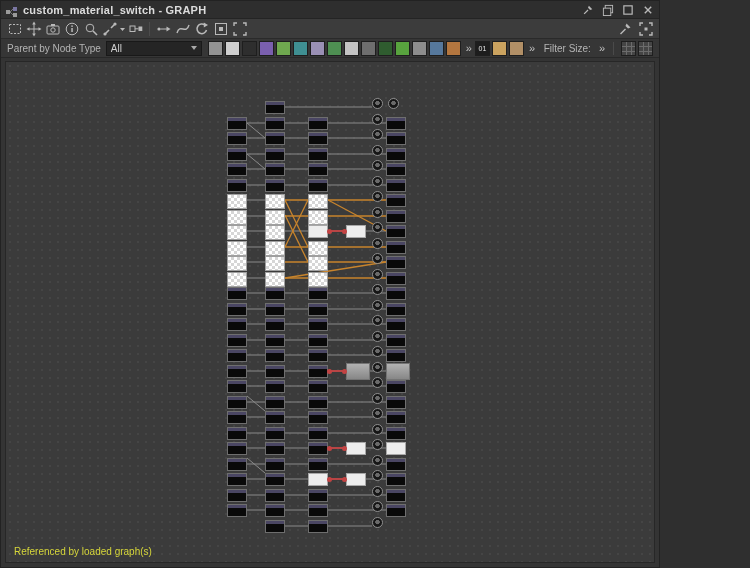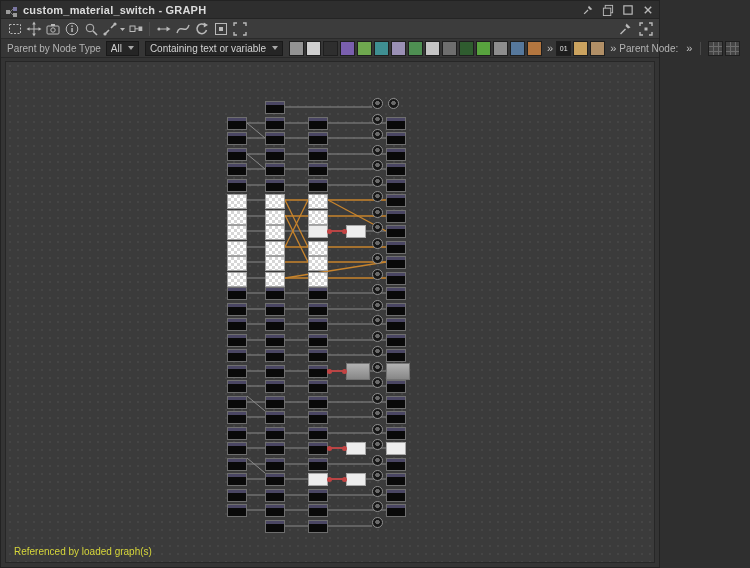--- a/index.html
+++ b/index.html
@@ -214,24 +214,20 @@
       </span>
     </div>
   </div>
 
   <div class="filterbar">
     <span class="flabel">Parent by Node Type</span>
     <span class="dropdown dd-nodetype">
       <span class="dd-text">All</span>
       <span class="dd-caret"></span>
     </span>
-    <span class="dropdown dd-textvar">
-      <span class="dd-text">Containing text or variable</span>
-      <span class="dd-caret"></span>
-    </span>
     <span id="filter-icons">
         <span class="ftile" style="background: rgb(147, 147, 147);"></span>
         <span class="ftile" style="background: rgb(207, 207, 207);"></span>
         <span class="ftile" style="background: rgb(46, 46, 46);"></span>
         <span class="ftile" style="background: rgb(122, 95, 174);"></span>
         <span class="ftile" style="background: rgb(111, 168, 79);"></span>
         <span class="ftile" style="background: rgb(63, 143, 146);"></span>
         <span class="ftile" style="background: rgb(154, 144, 181);"></span>
         <span class="ftile" style="background: rgb(78, 143, 82);"></span>
         <span class="ftile" style="background: rgb(196, 196, 196);"></span>
@@ -241,21 +237,21 @@
         <span class="ftile" style="background: rgb(141, 141, 141);"></span>
         <span class="ftile" style="background: rgb(86, 120, 156);"></span>
         <span class="ftile" style="background: rgb(179, 118, 63);"></span>
         <span class="foverflow">»</span>
         <span class="ftile" style="background: rgb(29, 29, 29);">01</span>
         <span class="ftile" style="background: rgb(203, 163, 95);"></span>
         <span class="ftile" style="background: rgb(177, 143, 102);"></span>
         <span class="foverflow">»</span>
       </span>
     <div class="fright">
-      <span class="flabel">Parent Node:</span>
+      <span class="flabel">Filter Size:</span>
       <span class="foverflow">»</span>
       <span class="fsep"></span>
       <span class="gridtile"></span>
       <span class="gridtile"></span>
     </div>
   </div>
 
   <div class="canvas-wrap">
     <div id="graph-canvas">
       <svg id="graph-wires" width="740" height="503">

